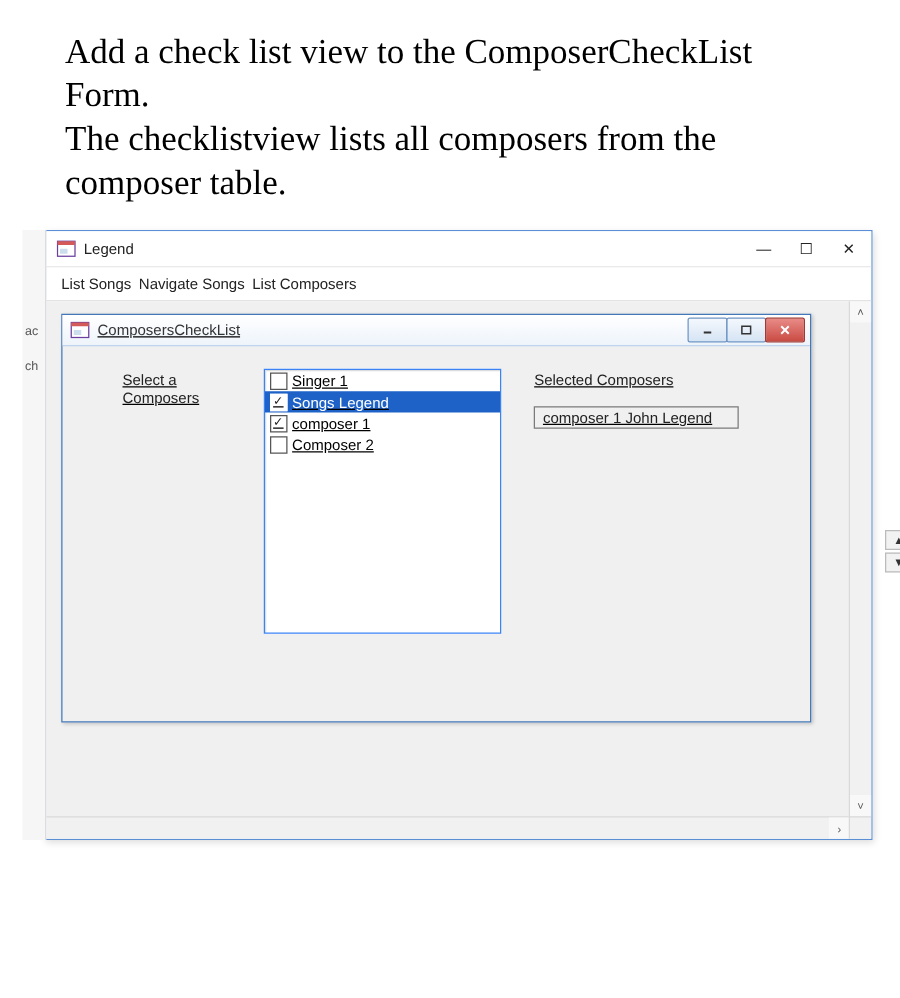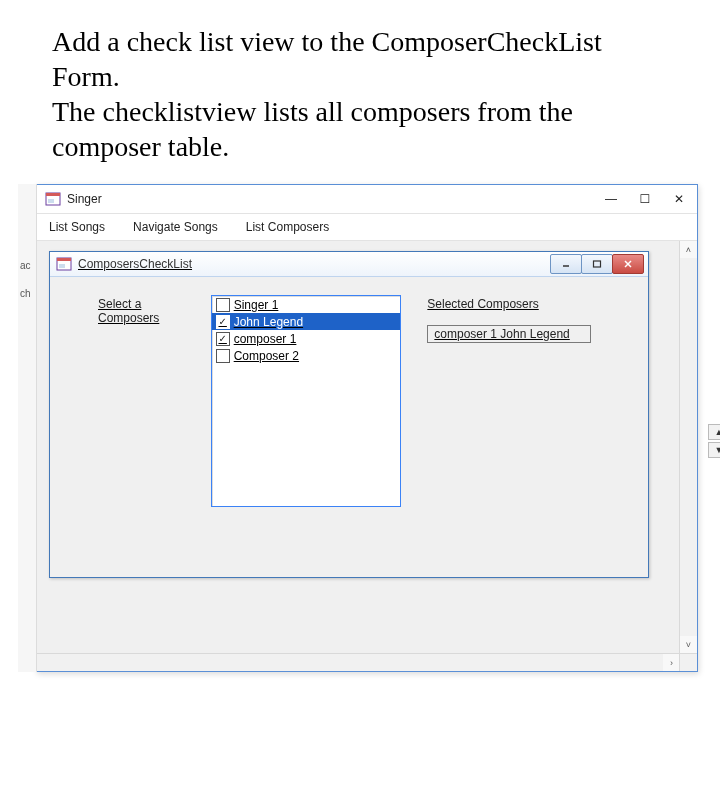--- a/index.html
+++ b/index.html
@@ -69,21 +69,21 @@
   .titlebar-outer .title { flex: 1; color: #222; }
   .winbtns-outer { display: flex; gap: 14px; align-items: center; }
   .winbtn-o {
     width: 20px; height: 18px;
     display: flex; align-items: center; justify-content: center;
     font-size: 12px; color: #222;
   }
 
   .menubar {
     display: flex;
-    gap: 28px;
+    gap: 6px;
     padding: 6px 12px;
     font-size: 12px;
     color: #222;
     background: #ffffff;
     border-bottom: 1px solid #e3e3e3;
   }
 
   .mdi-client {
     position: relative;
     background: #f0f0f0;
@@ -256,21 +256,21 @@
 
     <div class="music-window">
       <div class="titlebar-outer">
         <span class="wicon form-icon">
           <svg viewBox="0 0 16 16">
               <rect x="1" y="2" width="14" height="12" fill="#fff" stroke="#6b3fa0"></rect>
               <rect x="1" y="2" width="14" height="3" fill="#d45a5a"></rect>
               <rect x="3" y="8" width="6" height="4" fill="#cde"></rect>
             </svg>
         </span>
-        <span class="title">Singer</span>
+        <span class="title">Legend</span>
         <div class="winbtns-outer">
           <div class="winbtn-o">—</div>
           <div class="winbtn-o">☐</div>
           <div class="winbtn-o">✕</div>
         </div>
       </div>
 
       <div class="menubar">
         <span>List Songs</span>
         <span>Navigate Songs</span>
@@ -312,21 +312,21 @@
           <div class="child-body">
             <div class="col-left">
               <div class="section-label">Select a Composers</div>
               <div class="checklistbox" id="checklistbox">
                   <div class="clitem">
                     <span class="chk"></span>
                     <span>Singer 1</span>
                   </div>
                   <div class="clitem selected">
                     <span class="chk">✓</span>
-                    <span>John Legend</span>
+                    <span>Songs Legend</span>
                   </div>
                   <div class="clitem">
                     <span class="chk">✓</span>
                     <span>composer 1</span>
                   </div>
                   <div class="clitem">
                     <span class="chk"></span>
                     <span>Composer 2</span>
                   </div>
                 </div>

